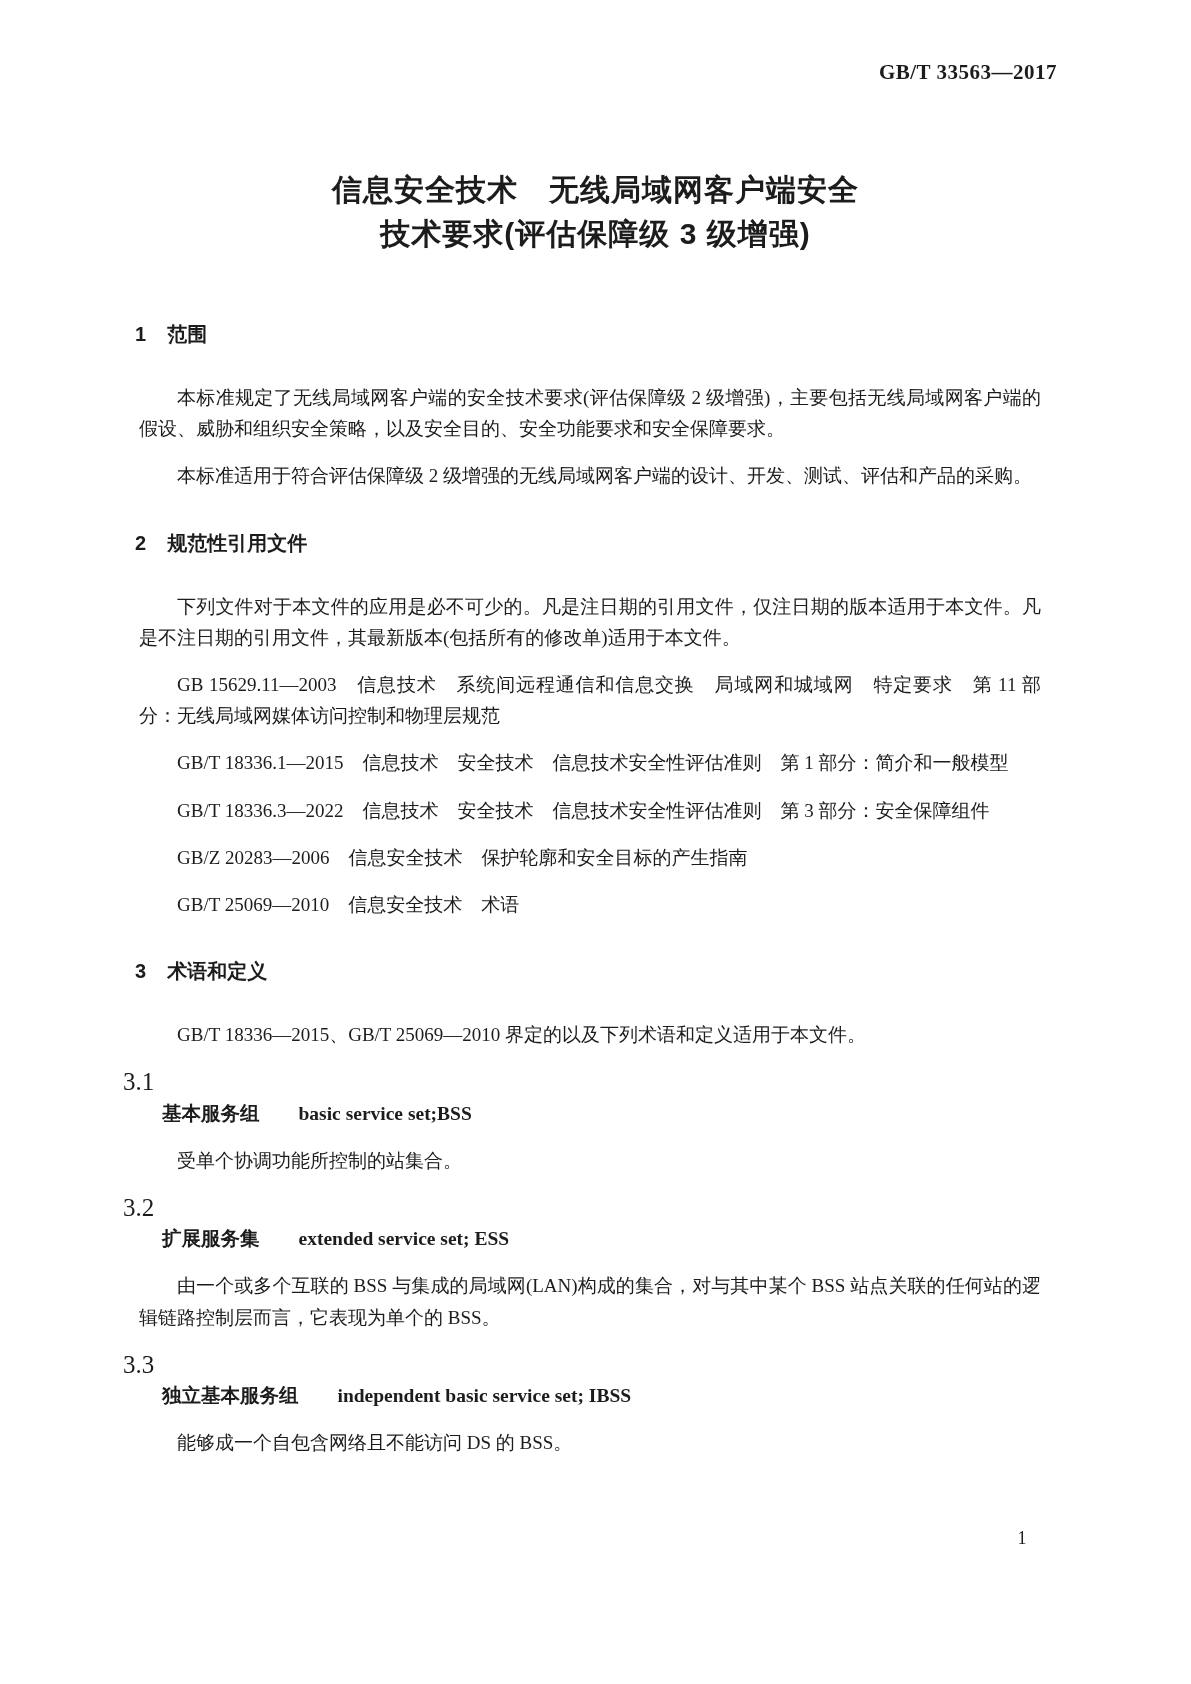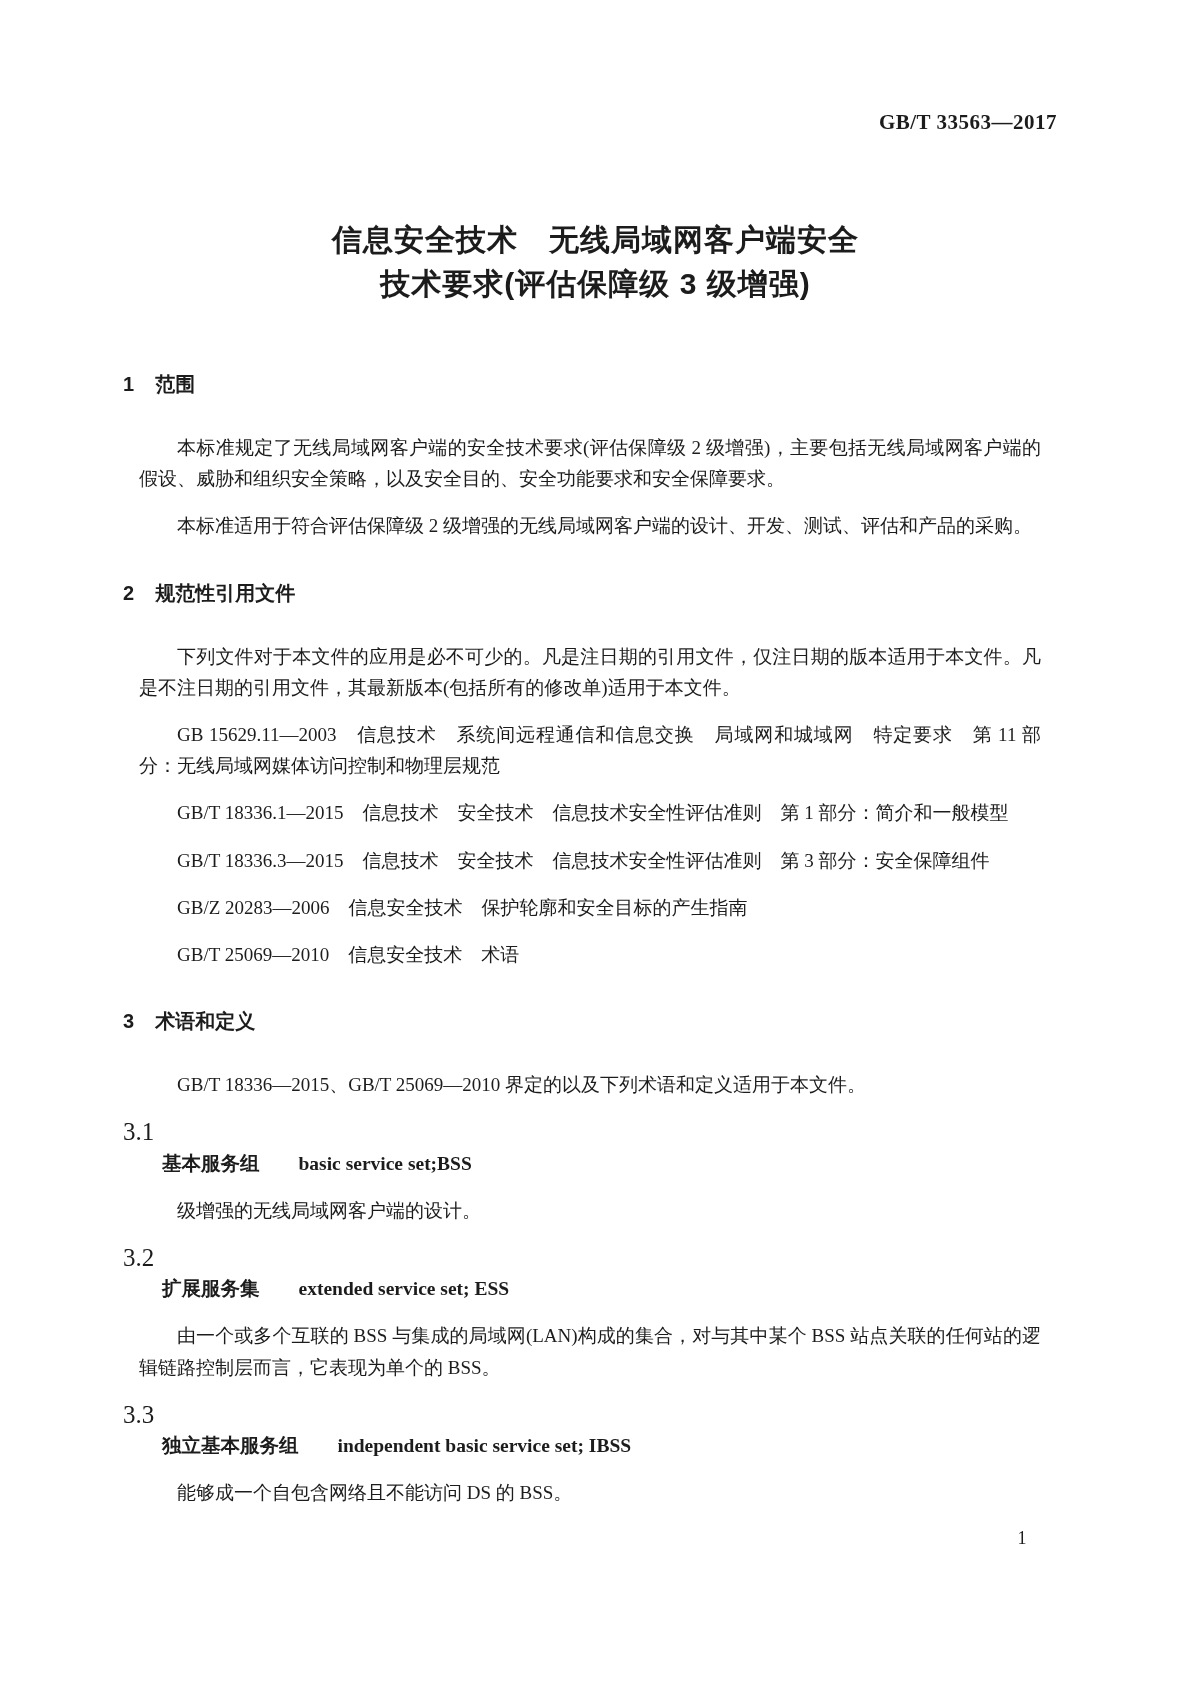--- a/index.html
+++ b/index.html
@@ -7,21 +7,21 @@
     width: 1191px; height: 1684px;
     background: #ffffff;
     color: #1c1c1c;
     font-family: "Liberation Serif", "DejaVu Serif", serif;
     position: relative;
     overflow: hidden;
   }
   .page { position: absolute; inset: 0; }
 
   .doc-code {
-    padding-top: 110px;
+    padding-top: 60px;
     margin: 0 134px 0 123px;
     text-align: right;
     font-weight: 700;
     font-size: 21px;
     line-height: 24px;
     letter-spacing: 0.5px;
   }
 
   .doc-title {
     margin-top: 84px;
@@ -33,21 +33,21 @@
     letter-spacing: 1px;
   }
 
   .content { margin: 0 134px 0 123px; text-align: justify; }
 
   h2.sec-heading {
     font-family: "Liberation Sans", "DejaVu Sans", sans-serif;
     font-weight: 700;
     font-size: 20px;
     line-height: 28px;
-    margin: 37px 0 34px 0;
+    margin: 37px 0 34px 12px;
   }
   h2.sec-heading .sec-no { margin-right: 1.05em; }
   h2.first { margin-top: 64px; }
 
   p.body-para, p.ref-para, p.term-def {
     margin: 16px;
     font-size: 19px;
     line-height: 31.2px;
     text-indent: 2em;
   }
@@ -91,33 +91,33 @@
     </h2>
     <p class="body-para">本标准规定了无线局域网客户端的安全技术要求(评估保障级 2 级增强)，主要包括无线局域网客户端的假设、威胁和组织安全策略，以及安全目的、安全功能要求和安全保障要求。</p>
     <p class="body-para">本标准适用于符合评估保障级 2 级增强的无线局域网客户端的设计、开发、测试、评估和产品的采购。</p>
 
     <h2 class="sec-heading">
       <span class="sec-no">2</span><span>规范性引用文件</span>
     </h2>
     <p class="body-para">下列文件对于本文件的应用是必不可少的。凡是注日期的引用文件，仅注日期的版本适用于本文件。凡是不注日期的引用文件，其最新版本(包括所有的修改单)适用于本文件。</p>
     <p class="ref-para">GB 15629.11—2003　信息技术　系统间远程通信和信息交换　局域网和城域网　特定要求　第 11 部分：无线局域网媒体访问控制和物理层规范</p>
     <p class="ref-para">GB/T 18336.1—2015　信息技术　安全技术　信息技术安全性评估准则　第 1 部分：简介和一般模型</p>
-    <p class="ref-para">GB/T 18336.3—2015　信息技术　安全技术　信息技术安全性评估准则　第 3 部分：安全保障组件</p>
+    <p class="ref-para">GB/T 18336.3—2022　信息技术　安全技术　信息技术安全性评估准则　第 3 部分：安全保障组件</p>
     <p class="ref-para">GB/Z 20283—2006　信息安全技术　保护轮廓和安全目标的产生指南</p>
     <p class="ref-para">GB/T 25069—2010　信息安全技术　术语</p>
 
     <h2 class="sec-heading">
       <span class="sec-no">3</span><span>术语和定义</span>
     </h2>
     <p class="body-para">GB/T 18336—2015、GB/T 25069—2010 界定的以及下列术语和定义适用于本文件。</p>
 
     <div class="term-block">
       <div class="term-no">3.1</div>
       <div class="term-name">基本服务组　　basic service set;BSS</div>
-      <p class="term-def">级增强的无线局域网客户端的设计。</p>
+      <p class="term-def">受单个协调功能所控制的站集合。</p>
     </div>
 
     <div class="term-block">
       <div class="term-no">3.2</div>
       <div class="term-name">扩展服务集　　extended service set; ESS</div>
       <p class="term-def">由一个或多个互联的 BSS 与集成的局域网(LAN)构成的集合，对与其中某个 BSS 站点关联的任何站的逻辑链路控制层而言，它表现为单个的 BSS。</p>
     </div>
 
     <div class="term-block">
       <div class="term-no">3.3</div>

